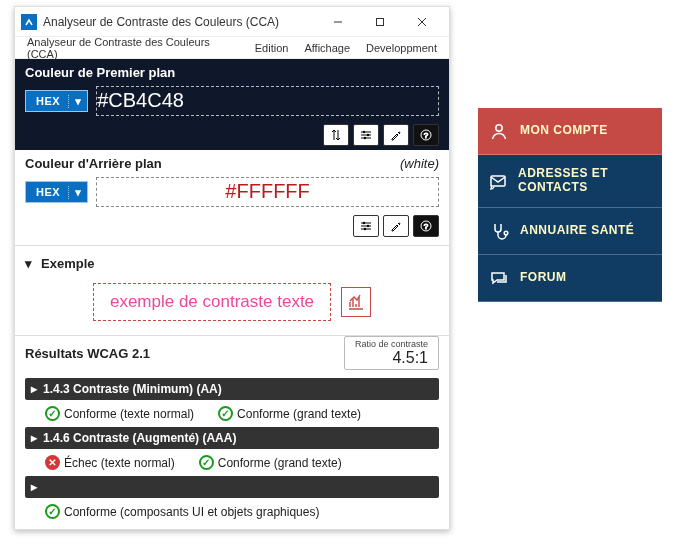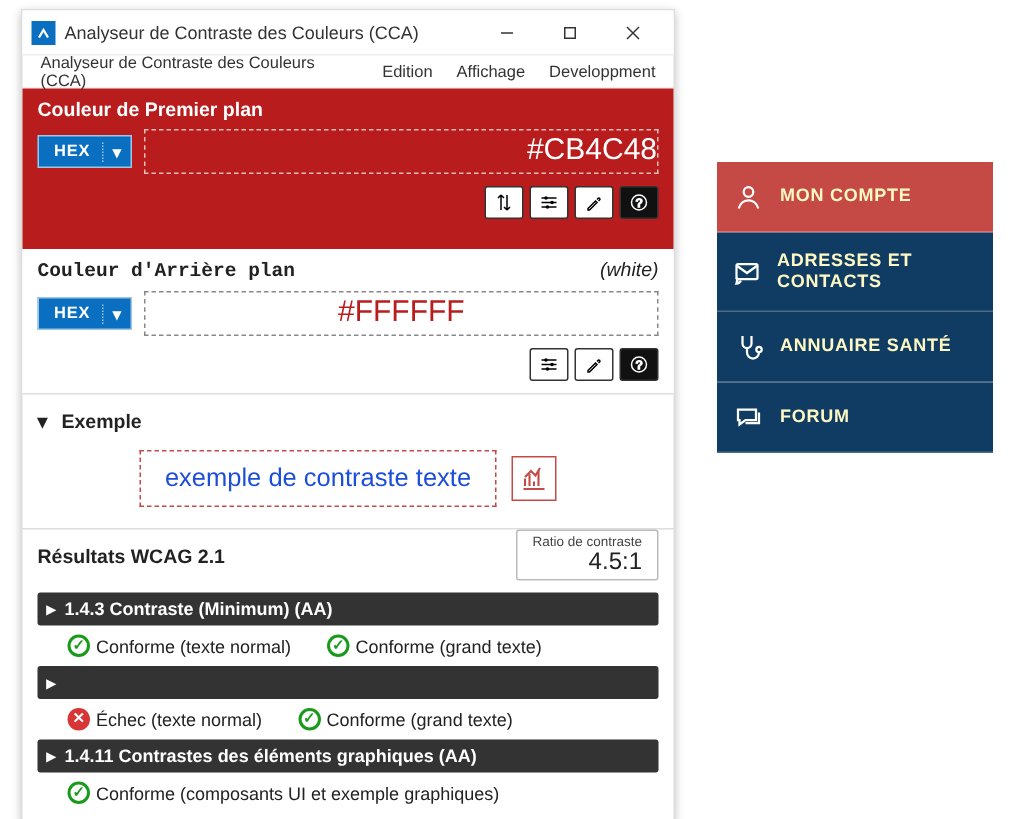--- a/index.html
+++ b/index.html
@@ -56,22 +56,22 @@
     padding: 0 4px;
     gap: 0;
     font-size: 11px;
     color: #333;
     border-bottom: 1px solid #eee;
   }
   .menubar .menu-item { padding: 3px 8px; }
 
   
   .fg-panel {
-    background: #b91c1c;
-    padding: 6px 10px 20px 10px;
+    background: #0f172a;
+    padding: 6px 10px 4px 10px;
   }
   .fg-panel .label {
     color: #fff; font-weight: bold; font-size: 13px;
     margin-bottom: 6px;
   }
   .row { display:flex; align-items:center; gap:8px; }
   .hex-select {
     height: 22px;
     display: inline-flex; align-items:center;
     border: 1px solid rgba(255,255,255,.6);
@@ -81,21 +81,21 @@
     font-size: 11px;
     font-weight: bold;
     letter-spacing: .5px;
     gap: 8px;
   }
   .hex-select .caret { border-left:1px dotted rgba(255,255,255,.6); padding-left:6px; }
   .color-value-fg {
     flex: 1;
     border: 1px dashed rgba(255,255,255,.7);
     color: #fff;
-    text-align: right;
+    text-align: left;
     font-size: 20px;
     padding: 2px 0 3px 0;
   }
   .fg-toolbar {
     display:flex; justify-content:flex-end; gap:4px; margin-top:8px;
   }
   .tool-btn {
     width: 26px; height: 22px;
     background: #fff;
     border: 1px solid #333;
@@ -105,21 +105,21 @@
   .tool-btn.dark { background:#111; color:#fff; }
   .tool-btn.dark svg { fill:#fff; stroke:#fff; }
 
   
   .bg-panel {
     background: #fff;
     padding: 6px 10px 8px 10px;
     border-bottom: 1px solid #ddd;
   }
   .bg-label-row { display:flex; align-items:baseline; justify-content:space-between; }
-  .bg-panel .label { font-weight:bold; font-size:13px;font-family:Liberation Mono, monospace; }
+  .bg-panel .label { font-weight:bold; font-size:13px; }
   .bg-panel .colorname { font-style: italic; font-size:13px; }
   .color-value-bg {
     flex: 1;
     border: 1px dashed #888;
     color: #b91c1c;
     text-align: center;
     font-size: 20px;
     padding: 2px 0 3px 0;
   }
   .bg-toolbar { display:flex; justify-content:flex-end; gap:4px; margin-top:8px; }
@@ -133,21 +133,21 @@
     font-weight:bold; font-size:13px;
     padding: 4px 0;
   }
   .disclosure { display:inline-block; width:10px; }
   .example-box {
     display:flex; justify-content:center; align-items:center; gap:10px;
     padding: 8px 0;
   }
   .example-text {
     border: 1px dashed #c54a46;
-    color: #1d4ed8;
+    color: #ec4899;
     padding: 8px 16px;
     font-size: 17px;
   }
   .chart-btn {
     width: 30px; height: 30px;
     border: 1px solid #c54a46;
     display:inline-flex; align-items:center; justify-content:center;
   }
   .chart-btn svg { stroke:#c54a46; }
 
@@ -360,40 +360,40 @@
         <span>Conforme (texte normal)</span>
       </span>
       <span class="status">
         <span class="status-icon pass">✓</span>
         <span>Conforme (grand texte)</span>
       </span>
     </div>
 
     <div class="criterion-bar">
       <span>▸</span>
+      <span>1.4.6 Contraste (Augmenté) (AAA)</span>
     </div>
     <div class="criterion-row">
       <span class="status">
         <span class="status-icon fail">✕</span>
         <span>Échec (texte normal)</span>
       </span>
       <span class="status">
         <span class="status-icon pass">✓</span>
         <span>Conforme (grand texte)</span>
       </span>
     </div>
 
     <div class="criterion-bar">
       <span>▸</span>
-      <span>1.4.11 Contrastes des éléments graphiques (AA)</span>
     </div>
     <div class="criterion-row">
       <span class="status">
         <span class="status-icon pass">✓</span>
-        <span>Conforme (composants UI et exemple graphiques)</span>
+        <span>Conforme (composants UI et objets graphiques)</span>
       </span>
     </div>
 
   </div>
 
   <div class="side-menu">
     <div class="side-item first">
       <span class="icon-wrap">
         <svg width="20" height="20" viewBox="0 0 20 20" stroke-width="1.5">
             <circle cx="10" cy="7" r="3.2"></circle>

